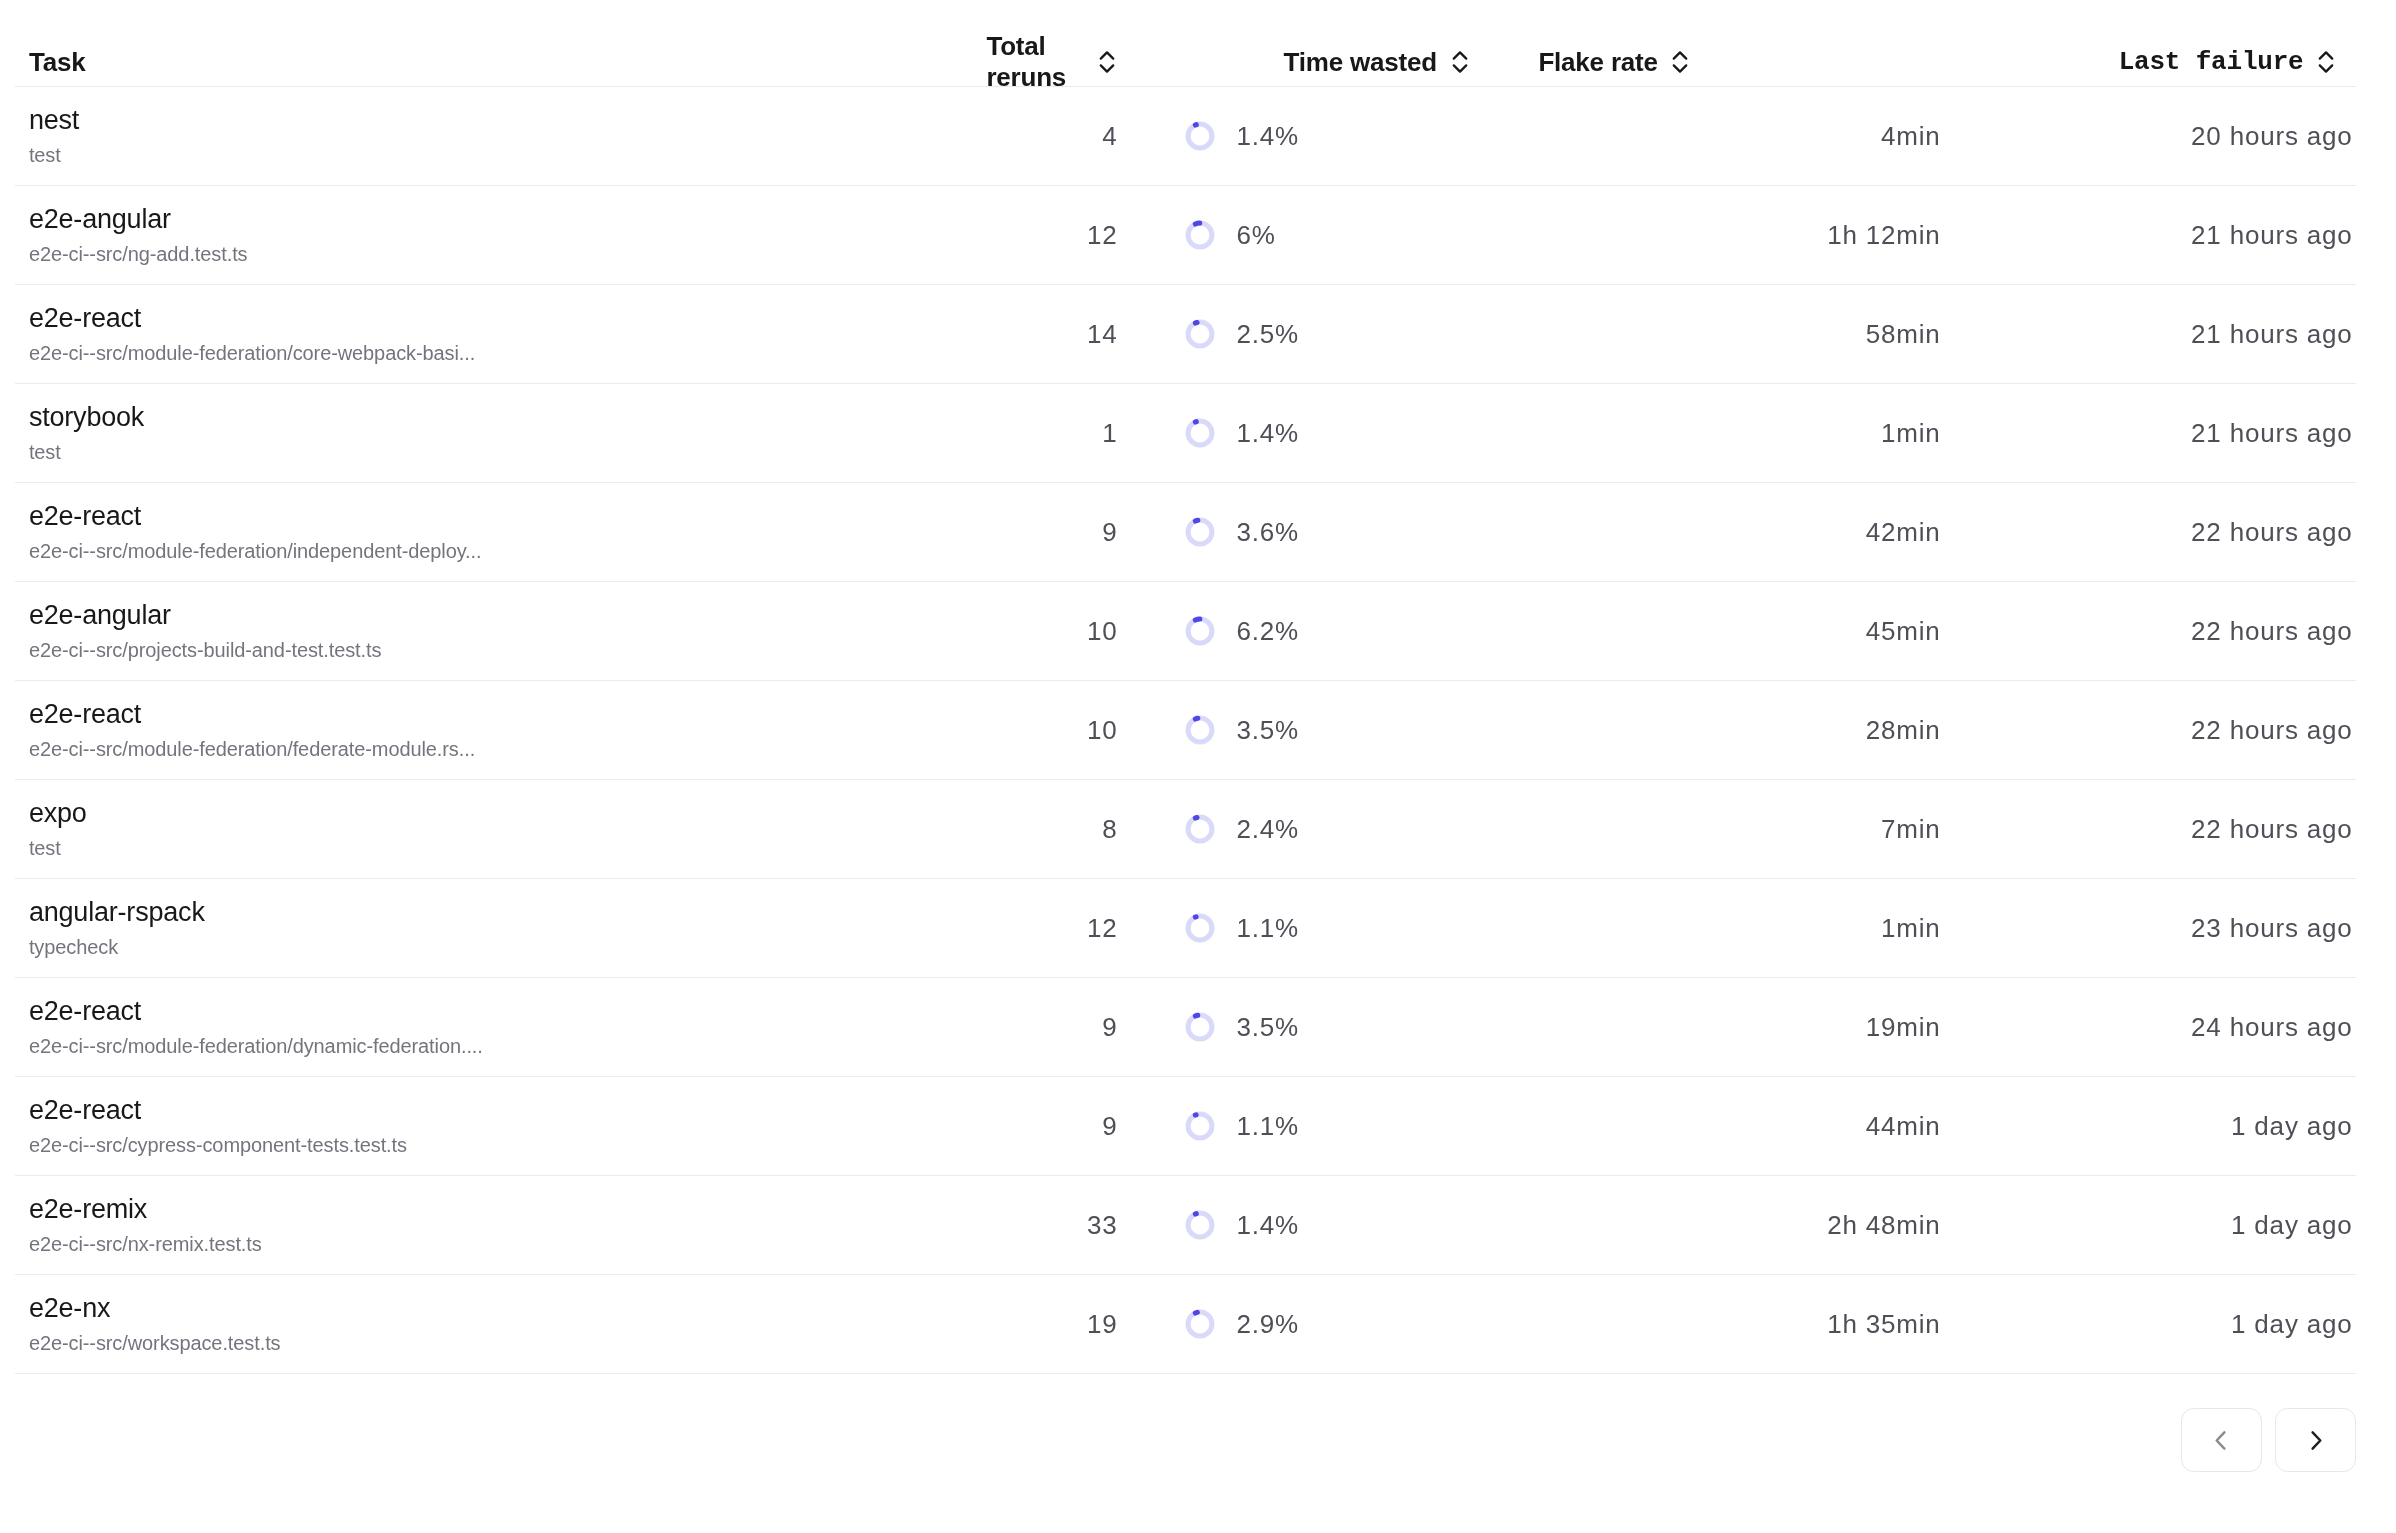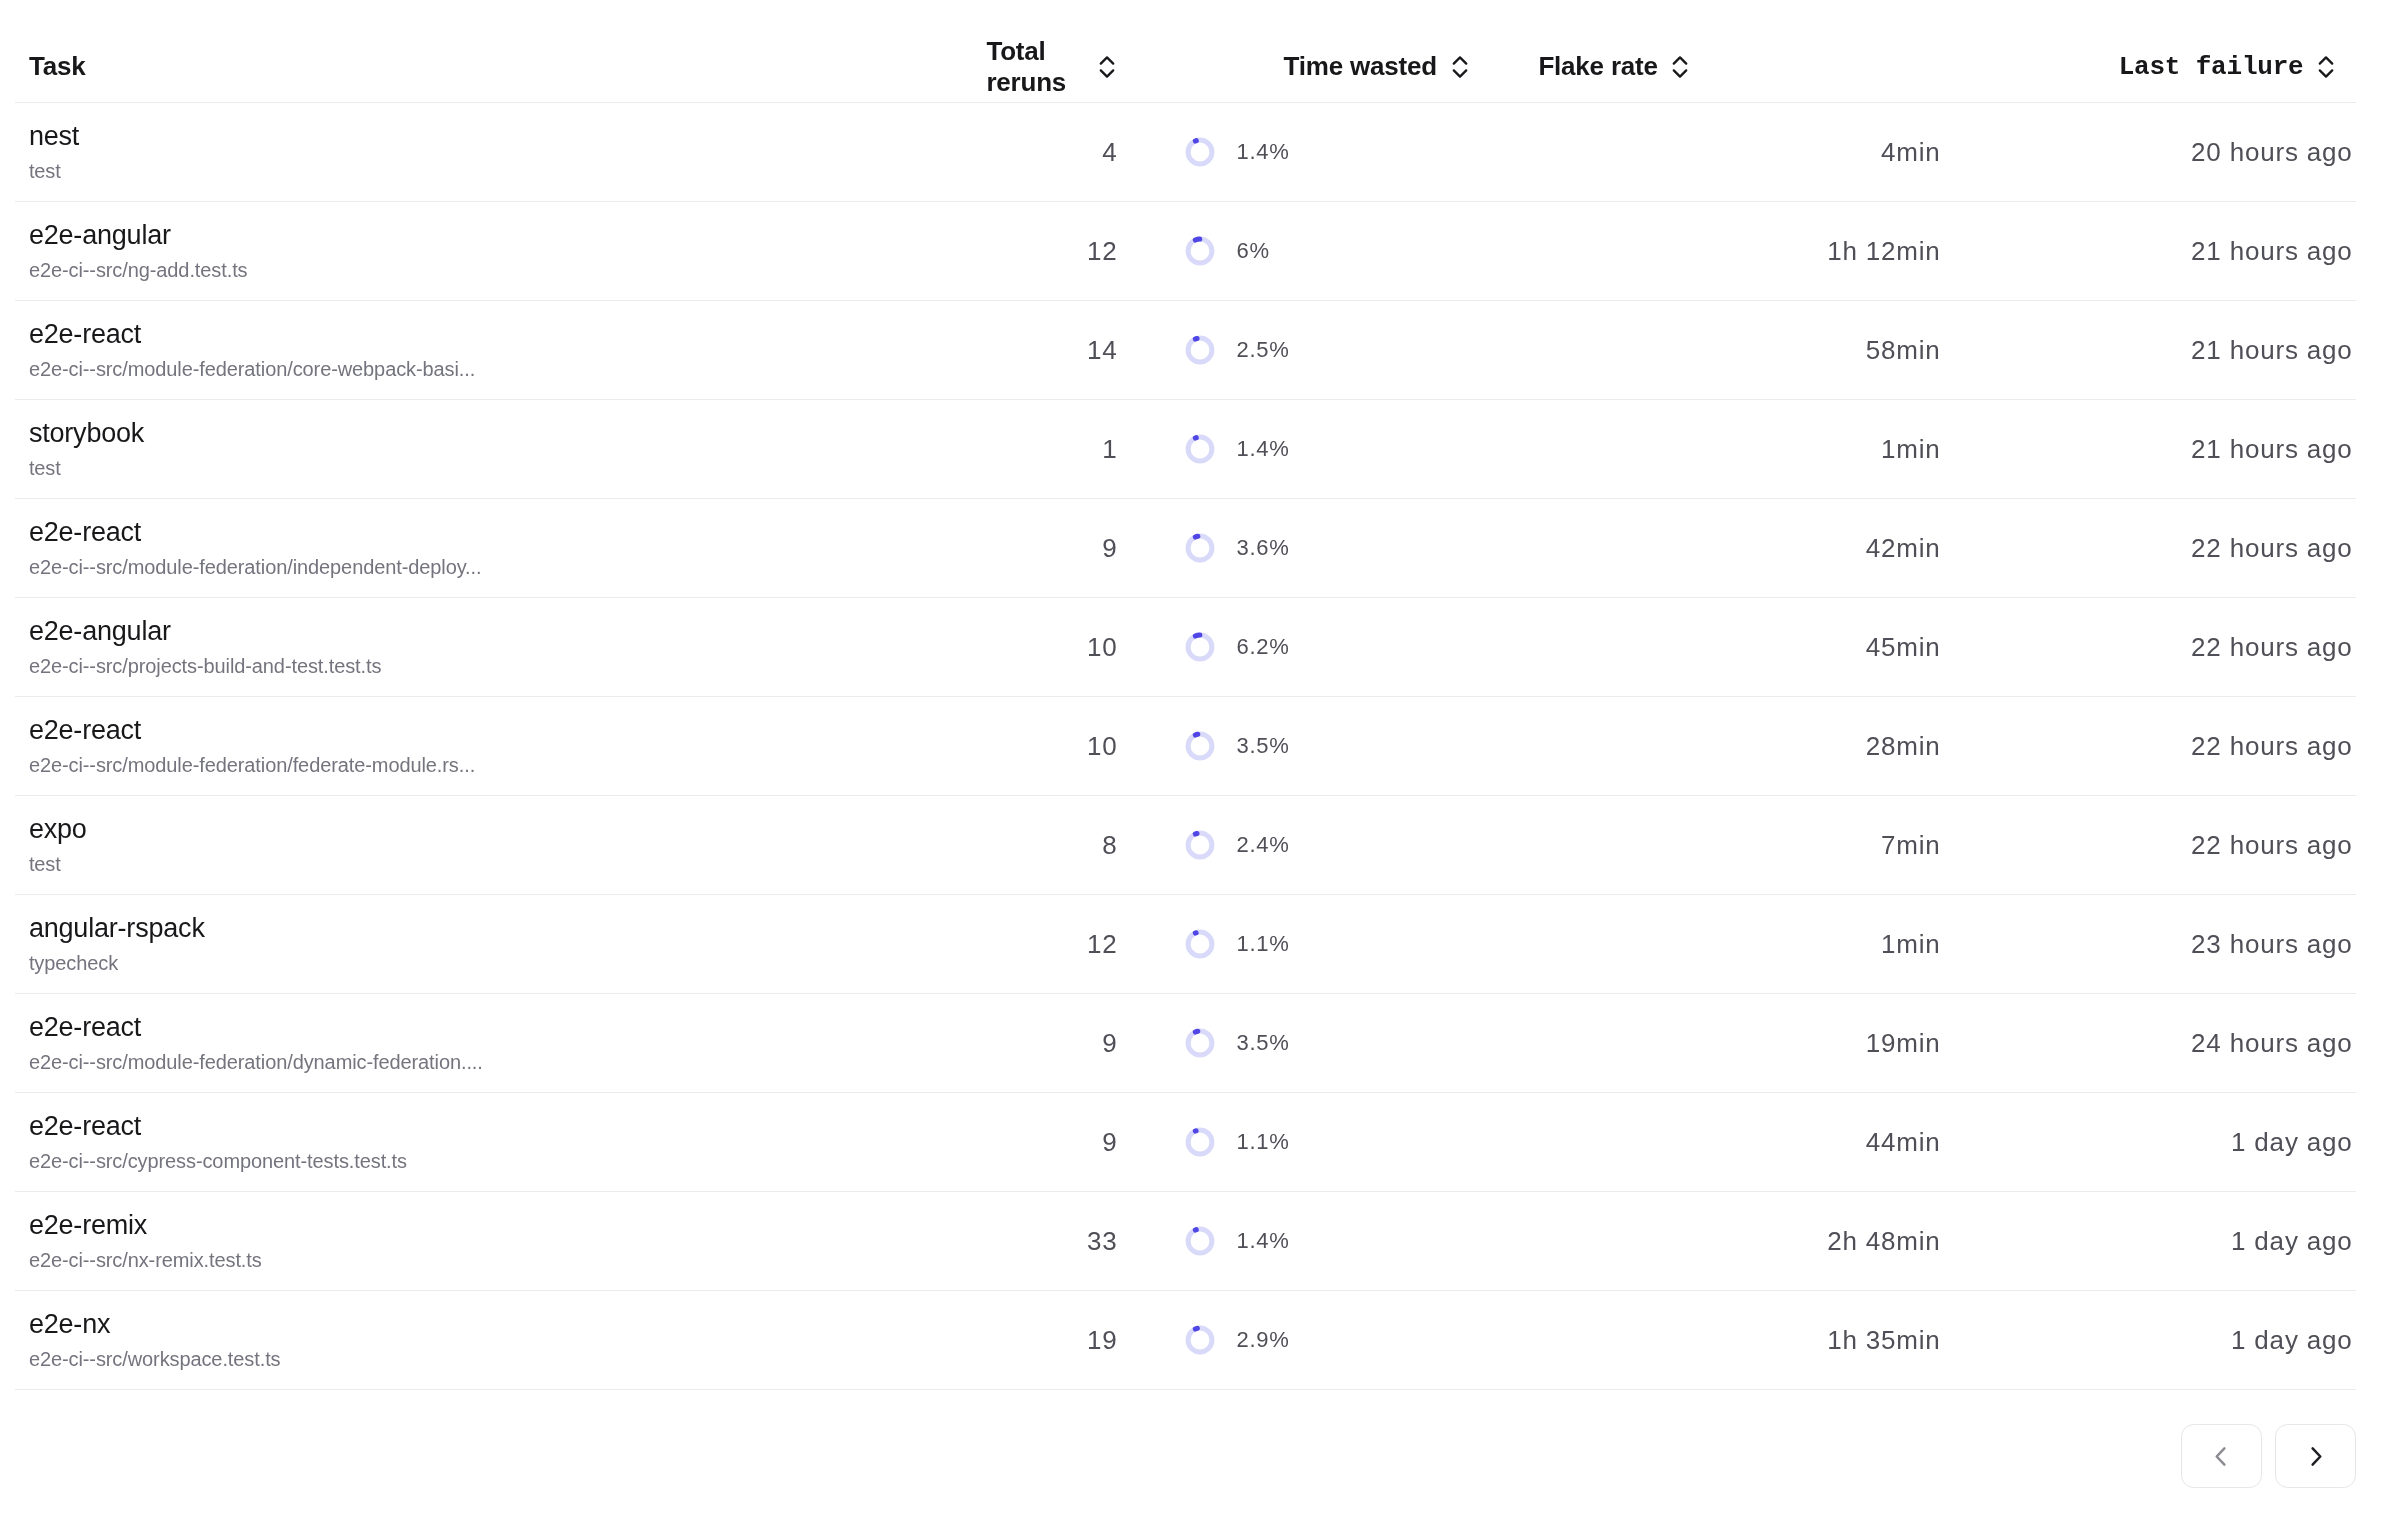--- a/index.html
+++ b/index.html
@@ -5,41 +5,41 @@
   * { margin:0; padding:0; box-sizing:border-box; }
   html,body { width:2396px; height:1533px; background:#ffffff; overflow:hidden;
     font-family:"Liberation Sans","DejaVu Sans",sans-serif; }
   .table-wrap { margin-left:15.4px; width:2341px; }
   .grid-row {
     display:grid;
     grid-template-columns:1fr 135px 353px 470px 412px;
     align-items:center;
     border-bottom:1.9px solid #ebebee;
   }
-  .header-row { height:103px; }
+  .header-row { height:87px; }
   .header-cell {
     display:flex; align-items:center; height:100%;
     padding-top:31px;
     font-size:26px; font-weight:700; color:#18181b; letter-spacing:-0.2px;
   }
   .hc-task { padding-left:13.5px; }
   .hc-right { justify-content:flex-end; padding-right:3.9px; }
   .hc-flake { padding-left:64px; }
   .hc-last { padding-right:19.3px;font-family:Liberation Mono, monospace; }
   .sort-icon { margin-left:11.6px; flex:0 0 auto; display:inline-flex; }
   .data-row { height:99px; cursor:pointer; }
   .cell-task { padding-left:13.5px; display:flex; flex-direction:column; gap:8.7px; min-width:0; }
   .task-name { font-size:27px; font-weight:500; color:#18181b; letter-spacing:-0.2px;
     white-space:nowrap; overflow:hidden; }
   .task-target { font-size:20px; font-weight:400; color:#74747e; letter-spacing:-0.1px;
     white-space:nowrap; overflow:hidden; }
   .cell-val { font-size:26px; color:#4f4f57; letter-spacing:0.8px; text-align:right;
     padding-right:3.9px; font-variant-numeric:tabular-nums; }
   .cell-flake { display:flex; align-items:center; gap:21px; padding-left:64px; }
-  .flake-text { font-size:22px; color:#4f4f57; letter-spacing:0.8px; }
+  .flake-text { font-size:26px; color:#4f4f57; letter-spacing:0.8px; }
   .donut { flex:0 0 auto; display:block; }
   .pager { display:flex; justify-content:flex-end; gap:13.5px; margin:34px 40px 0 0; }
   .pager-btn {
     width:81px; height:64px; background:#ffffff;
     border:1.9px solid #e7e7ea; border-radius:12.6px;
     display:flex; align-items:center; justify-content:center;
     cursor:pointer; padding:0;
   }
 </style>
 </head>

